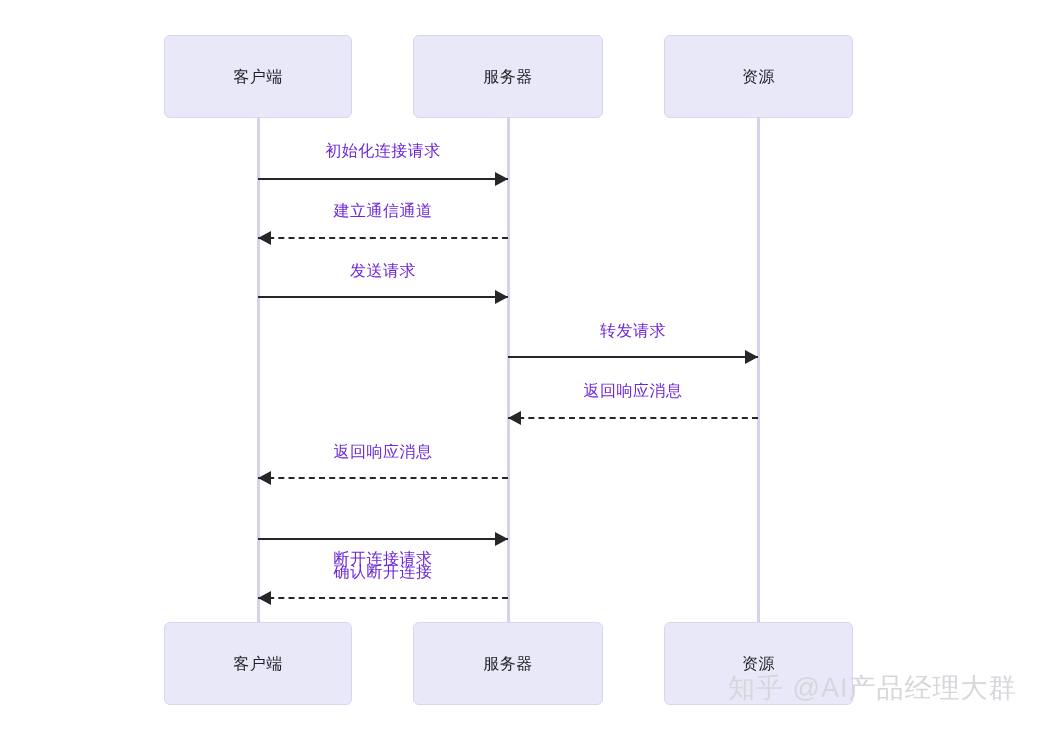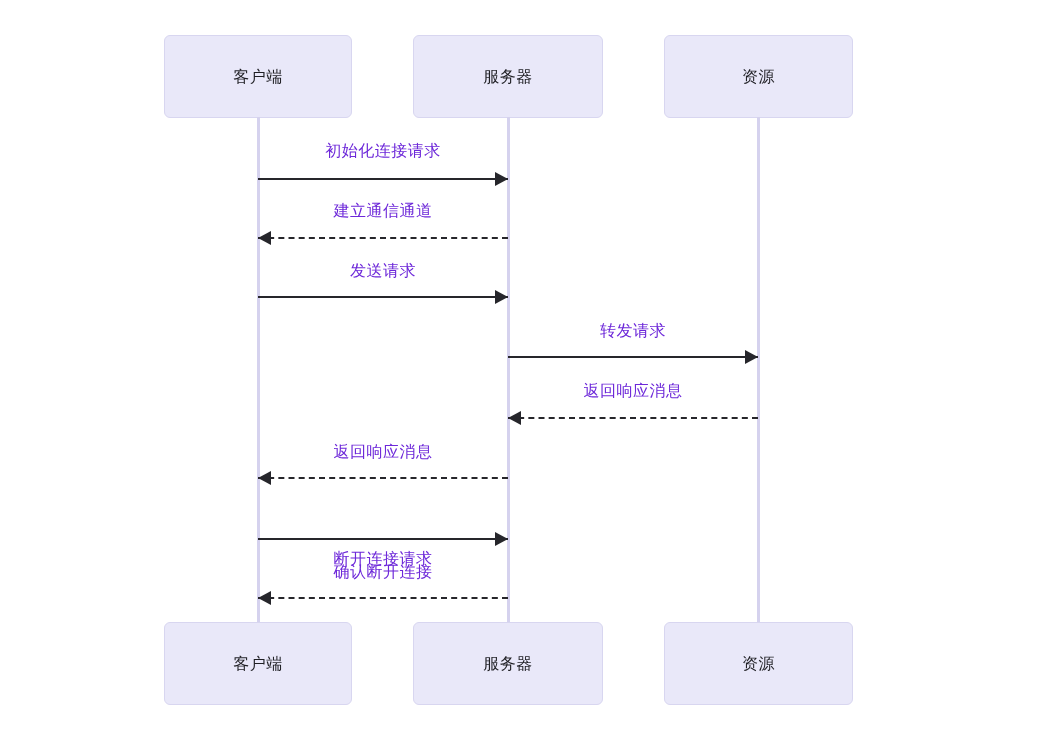--- a/index.html
+++ b/index.html
@@ -137,14 +137,15 @@
   <div class="participant-box" style="left: 164px; top: 622px; width: 188px; height: 83px;">
     <span class="participant-label">客户端</span>
   </div>
   <div class="participant-box" style="left: 413px; top: 622px; width: 190px; height: 83px;">
     <span class="participant-label">服务器</span>
   </div>
   <div class="participant-box" style="left: 664px; top: 622px; width: 189px; height: 83px;">
     <span class="participant-label">资源</span>
   </div>
 
+  <div class="watermark" style="left: 728px; top: 675px;">知乎 @AI产品经理大群</div>
 
 </div>
 
 </body></html>

